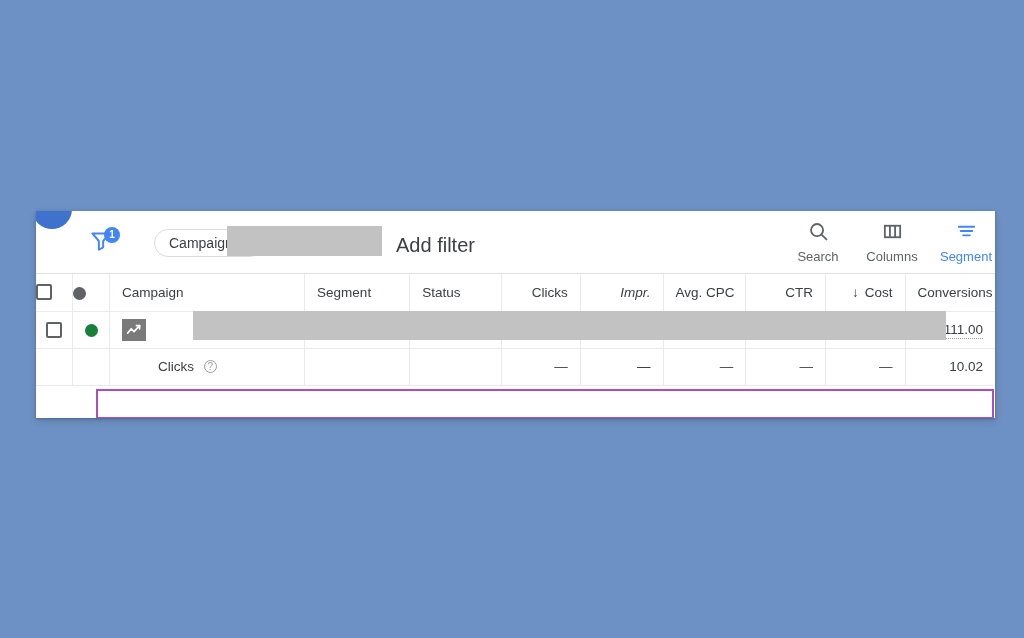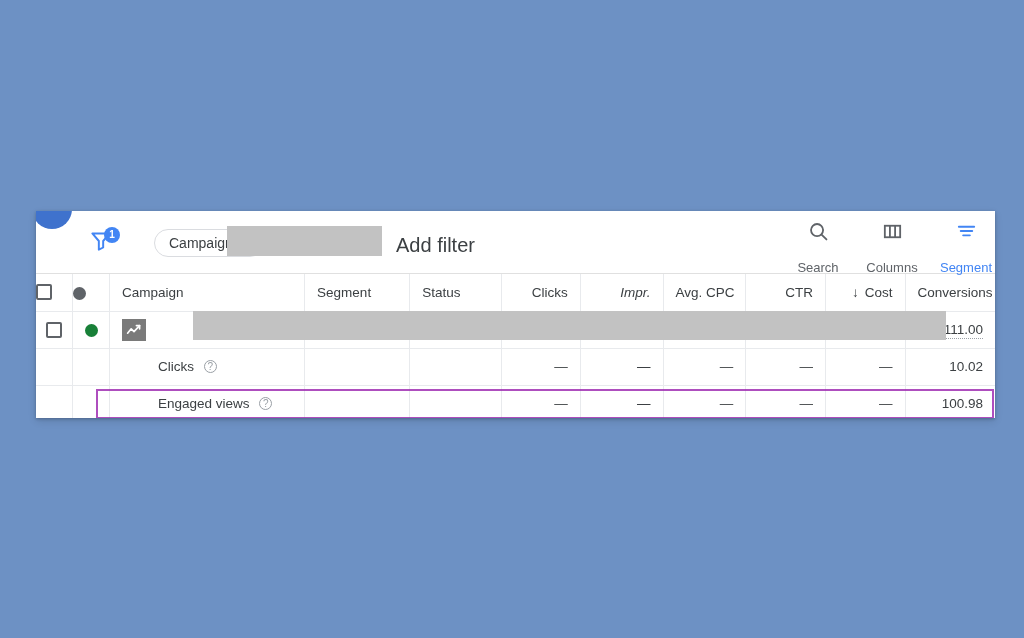--- a/index.html
+++ b/index.html
@@ -123,21 +123,21 @@
     right: -8px;
     top: 7px;
     display: flex;
     align-items: flex-start;
   }
   .tool-btn {
     width: 74px;
     display: flex;
     flex-direction: column;
     align-items: center;
-    gap: 16px;
+    gap: 5px;
     cursor: pointer;
     color: #5f6368;
   }
   .tool-btn .ticon {
     height: 26px;
     display: flex;
     align-items: center;
     justify-content: center;
   }
   .tool-btn .tlabel {
@@ -389,36 +389,20 @@
         <td class="c-budget"></td>
         <td class="c-status"></td>
         <td class="c-clicks num dash">—</td>
         <td class="c-impr num dash">—</td>
         <td class="c-cpc num dash">—</td>
         <td class="c-ctr num dash">—</td>
         <td class="c-cost num dash">—</td>
         <td class="c-conv num">10.02</td>
       </tr>
 
-      <tr>
-        <td class="c-check"></td>
-        <td class="c-dot"></td>
-        <td class="c-name seg-cell">
-          <span>Engaged views</span>
-          <span class="help-icon">?</span>
-        </td>
-        <td class="c-budget"></td>
-        <td class="c-status"></td>
-        <td class="c-clicks num dash">—</td>
-        <td class="c-impr num dash">—</td>
-        <td class="c-cpc num dash">—</td>
-        <td class="c-ctr num dash">—</td>
-        <td class="c-cost num dash">—</td>
-        <td class="c-conv num">100.98</td>
-      </tr>
     </tbody>
   </table>
 
   <div class="redact-row"></div>
 
   <div class="highlight-box"></div>
 
 </div>
 
 </body></html>

